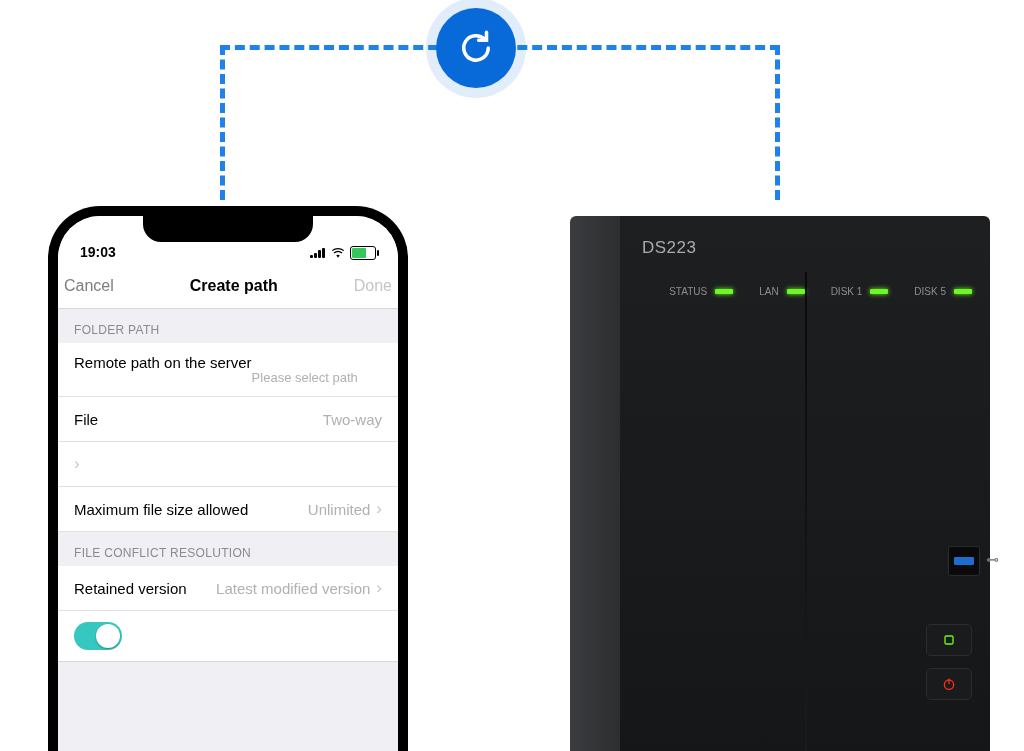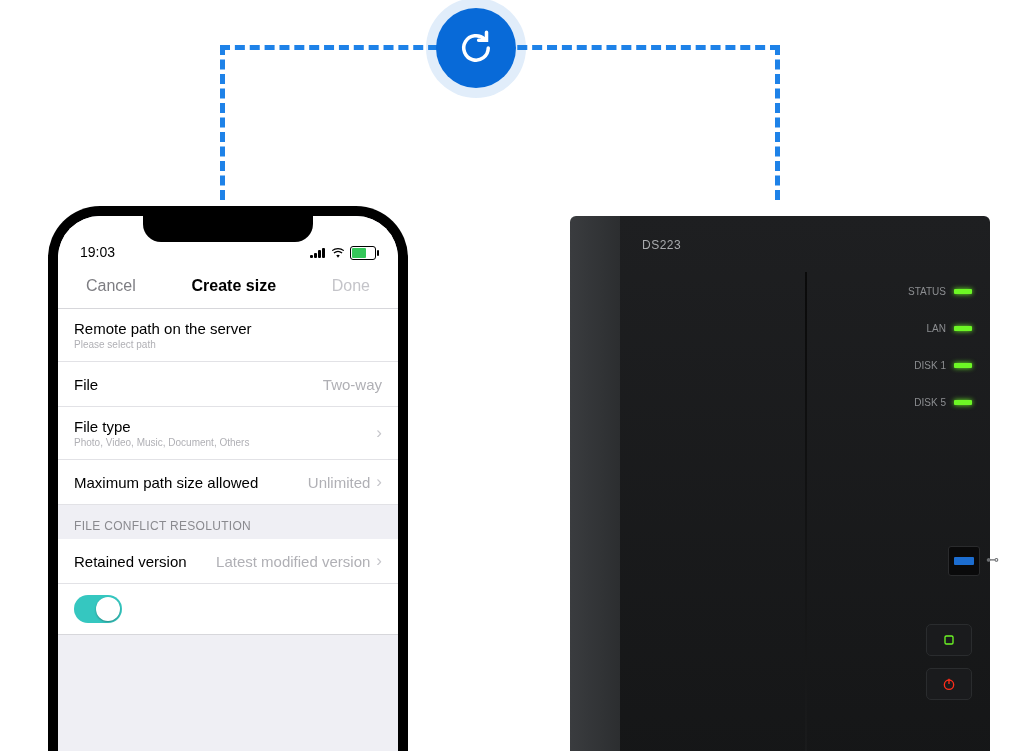--- a/index.html
+++ b/index.html
@@ -10,54 +10,54 @@
   .path .hline{position:absolute;top:0;left:20px;right:20px;border-top:5px dashed #1e82e8}
   .path .vleft{position:absolute;top:0;left:20px;height:155px;border-left:5px dashed #1e82e8}
   .path .vright{position:absolute;top:0;right:20px;height:155px;border-left:5px dashed #1e82e8}
   .sync-badge{position:absolute;left:436px;top:8px;width:80px;height:80px;border-radius:50%;background:#086ad8;display:flex;align-items:center;justify-content:center;box-shadow:0 0 0 10px rgba(8,106,216,.12)}
   .sync-badge svg{width:42px;height:42px;stroke:#fff;fill:none;stroke-width:4;stroke-linecap:round}
 
   
   .phone{position:absolute;left:48px;top:206px;width:360px;height:620px;background:#000;border-radius:52px;padding:10px;box-sizing:border-box}
   .screen{width:100%;height:100%;background:#efeff4;border-radius:42px;overflow:hidden;position:relative;display:flex;flex-direction:column}
   .notch{position:absolute;top:0;left:50%;transform:translateX(-50%);width:170px;height:26px;background:#000;border-radius:0 0 18px 18px;z-index:2}
-  .sbar{height:44px;display:flex;align-items:flex-end;justify-content:space-between;padding:0 22px 4px;font-size:14px;font-weight:400;color:#000;background:#fff}
+  .sbar{height:44px;display:flex;align-items:flex-end;justify-content:space-between;padding:0 22px 4px;font-size:14px;font-weight:700;color:#000;background:#fff}
   .sbar .icons{display:flex;align-items:center;gap:5px}
   .batt{width:24px;height:12px;border:1px solid #000;border-radius:3px;position:relative}
   .batt::after{content:"";position:absolute;right:-4px;top:3px;width:2px;height:6px;background:#000;border-radius:1px}
   .batt .fill{position:absolute;left:1px;top:1px;bottom:1px;width:60%;background:#34c759;border-radius:1px}
   .signal{width:16px;height:10px;display:flex;align-items:flex-end;gap:1px}
   .signal span{width:3px;background:#000;border-radius:1px}
   .signal span:nth-child(1){height:3px}.signal span:nth-child(2){height:5px}.signal span:nth-child(3){height:8px}.signal span:nth-child(4){height:10px}
   .wifi{width:14px;height:10px}
 
-  .navbar{background:#fff;height:44px;display:flex;align-items:center;justify-content:space-between;padding:0 28px;border-bottom:1px solid #d7d7db;font-size:16px}
+  .navbar{background:#fff;height:44px;display:flex;align-items:center;justify-content:space-between;padding:0 6px;border-bottom:1px solid #d7d7db;font-size:16px}
   .navbar .title{font-weight:600}
   .navbar .left{color:#7d7d82}
   .navbar .right{color:#c4c4c9}
 
   .content{flex:1;overflow:hidden}
   .grp-label{font-size:12px;color:#8a8a8f;padding:14px 16px 6px;text-transform:uppercase;letter-spacing:.3px}
   .row{background:#fff;padding:11px 16px;display:flex;align-items:center;justify-content:space-between;border-bottom:1px solid #e2e2e6;font-size:15px;color:#000;min-height:22px}
   .row:last-of-type{border-bottom:1px solid #d7d7db}
-  .row .main{display:flex;flex-direction:column}
-  .row .sub{font-size:10px;color:#b0b0b5;margin-top:2px}
+  .row .main{display:flex;flex-direction:row}
+  .row .sub{font-size:13px;color:#b0b0b5;margin-top:16px}
   .row .val{color:#b0b0b5;font-size:15px;display:flex;align-items:center;gap:6px}
   .chev{color:#c7c7cc;font-size:17px;font-weight:300}
 
   .toggle{width:48px;height:28px;border-radius:14px;background:#35c7c0;position:relative}
   .toggle::after{content:"";position:absolute;right:2px;top:2px;width:24px;height:24px;background:#fff;border-radius:50%;box-shadow:0 1px 2px rgba(0,0,0,.3)}
 
   
   .nas{position:absolute;left:570px;top:216px;width:420px;height:560px;display:flex}
   .side{width:50px;background:linear-gradient(90deg,#3a3c3f,#2c2e30);border-radius:6px 0 0 6px}
   .front{flex:1;background:linear-gradient(180deg,#1e1f21,#151617);position:relative;border-radius:0 6px 6px 0;color:#8c8e91;font-family:Arial,sans-serif}
-  .model{position:absolute;top:22px;left:22px;font-size:12px;color:#a8aaad;letter-spacing:.5px}
+  .model{position:absolute;top:22px;left:22px;font-size:17px;color:#a8aaad;letter-spacing:.5px}
   .front::after{content:"";position:absolute;top:56px;bottom:20px;left:50%;width:2px;background:linear-gradient(#0a0a0a,#1a1b1c)}
-  .leds{position:absolute;top:70px;right:18px;display:flex;flex-direction:column;gap:26px}
+  .leds{position:absolute;top:70px;right:18px;display:flex;flex-direction:row;gap:26px}
   .led{display:flex;align-items:center;gap:8px;font-size:10px;color:#8c8e91;justify-content:flex-end}
   .led .dot{width:18px;height:5px;background:#6df725;border-radius:1px;box-shadow:0 0 5px #6df725}
   .usb-port{position:absolute;left:328px;top:330px;width:30px;height:28px;background:#0a0a0b;border:1px solid #2a2b2d;border-radius:3px;display:flex;align-items:center;justify-content:center}
   .usb-port .slot{width:20px;height:8px;background:#1c6dd0;border-radius:1px}
   .usb-label{position:absolute;left:366px;top:336px;color:#6b6d70;font-size:13px}
   .btn{position:absolute;right:18px;width:44px;height:30px;border-radius:5px;display:flex;align-items:center;justify-content:center}
   .btn.copy{top:408px;background:#1a1b1d;color:#6df725;border:1px solid #2a2c2e}
   .btn.power{top:452px;background:#1a1b1d;color:#ff2d1a;border:1px solid #2a2c2e}
   .btn svg{width:16px;height:16px}
 </style>
@@ -96,46 +96,43 @@
               <path d="M2 4a16 16 0 0 1 20 0M5 8a11 11 0 0 1 14 0" fill="none" stroke="#000" stroke-width="2"></path>
             </svg>
           <div class="batt">
               <div class="fill"></div>
             </div>
         </div>
       </div>
 
       <div class="navbar">
         <span class="left">Cancel</span>
-        <span class="title">Create size</span>
+        <span class="title">Create path</span>
         <span class="right">Done</span>
       </div>
 
       <div class="content">
 
+        <div class="grp-label">FOLDER PATH</div>
         <div class="row">
           <div class="main">
             <span>Remote path on the server</span>
             <span class="sub">Please select path</span>
           </div>
         </div>
 
         <div class="row">
           <span>File</span>
           <span class="val">Two-way</span>
         </div>
         <div class="row">
-          <div class="main">
-            <span>File type</span>
-            <span class="sub">Photo, Video, Music, Document, Others</span>
-          </div>
           <span class="chev">›</span>
         </div>
         <div class="row">
-          <span>Maximum path size allowed</span>
+          <span>Maximum file size allowed</span>
           <span class="val">
               <span>Unlimited</span>
               <span class="chev">›</span>
             </span>
         </div>
 
         <div class="grp-label">FILE CONFLICT RESOLUTION</div>
         <div class="row">
           <span>Retained version</span>
           <span class="val">

